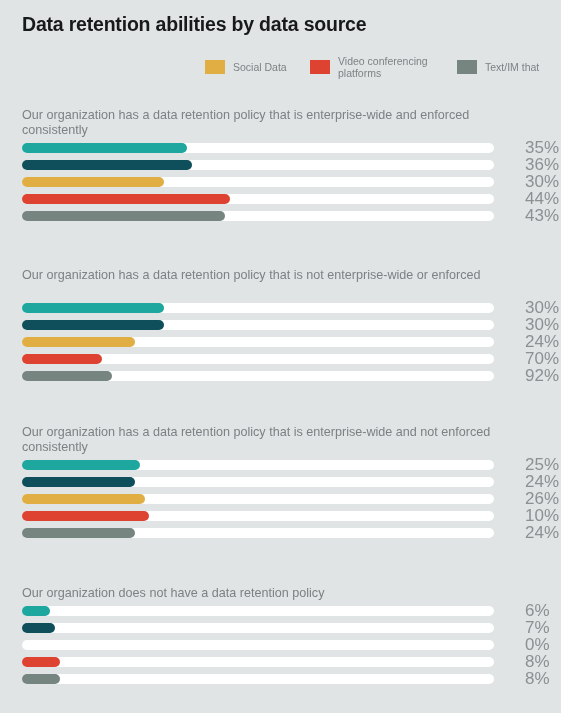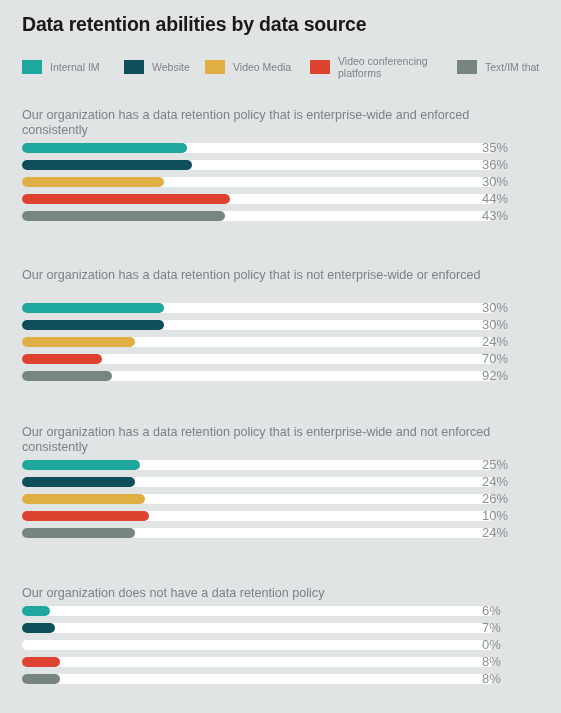--- a/index.html
+++ b/index.html
@@ -90,47 +90,39 @@
   .fill {
     position: absolute;
     left: 0;
     top: 0;
     height: 10px;
     border-radius: 5px;
     min-width: 0;
   }
   .value {
     position: absolute;
-    left: 482px;
+    left: 525px;
     top: 0px;
-    font-size: 13px;
+    font-size: 17px;
     color: #8b9093;
     line-height: 16px;
     white-space: nowrap;
   }
 </style>
 </head>
 <body>
 
 <div class="page">
 
   <div class="title">Data retention abilities by data source</div>
 
   <div class="legend">
-      <div class="legend-item" style="left: 0px;">
-        <span class="legend-swatch" style="background: rgb(30, 167, 158);"></span>
-        <span class="legend-label nowrap">Internal IM</span>
-      </div>
-      <div class="legend-item" style="left: 102px;">
-        <span class="legend-swatch" style="background: rgb(15, 79, 91);"></span>
-        <span class="legend-label nowrap">Website</span>
-      </div>
       <div class="legend-item" style="left: 183px;">
         <span class="legend-swatch" style="background: rgb(224, 174, 67);"></span>
-        <span class="legend-label nowrap">Video Media</span>
+        <span class="legend-label nowrap">Social Data</span>
       </div>
       <div class="legend-item" style="left: 288px;">
         <span class="legend-swatch" style="background: rgb(222, 67, 50);"></span>
         <span class="legend-label">Video conferencing platforms</span>
       </div>
       <div class="legend-item" style="left: 435px;">
         <span class="legend-swatch" style="background: rgb(119, 133, 129);"></span>
         <span class="legend-label nowrap">Text/IM that</span>
       </div>
     </div>

